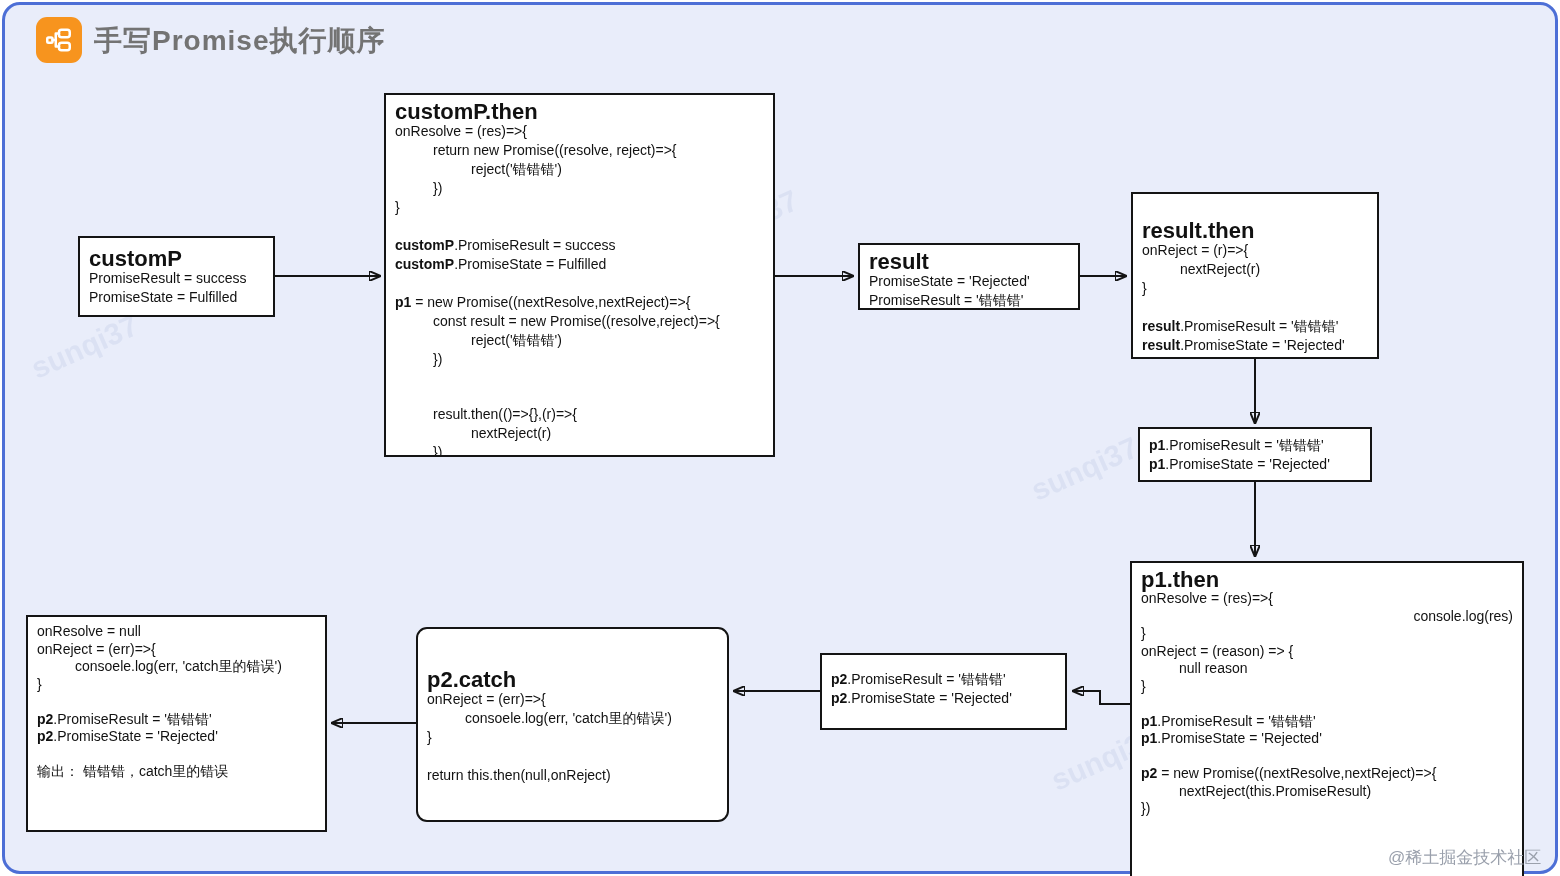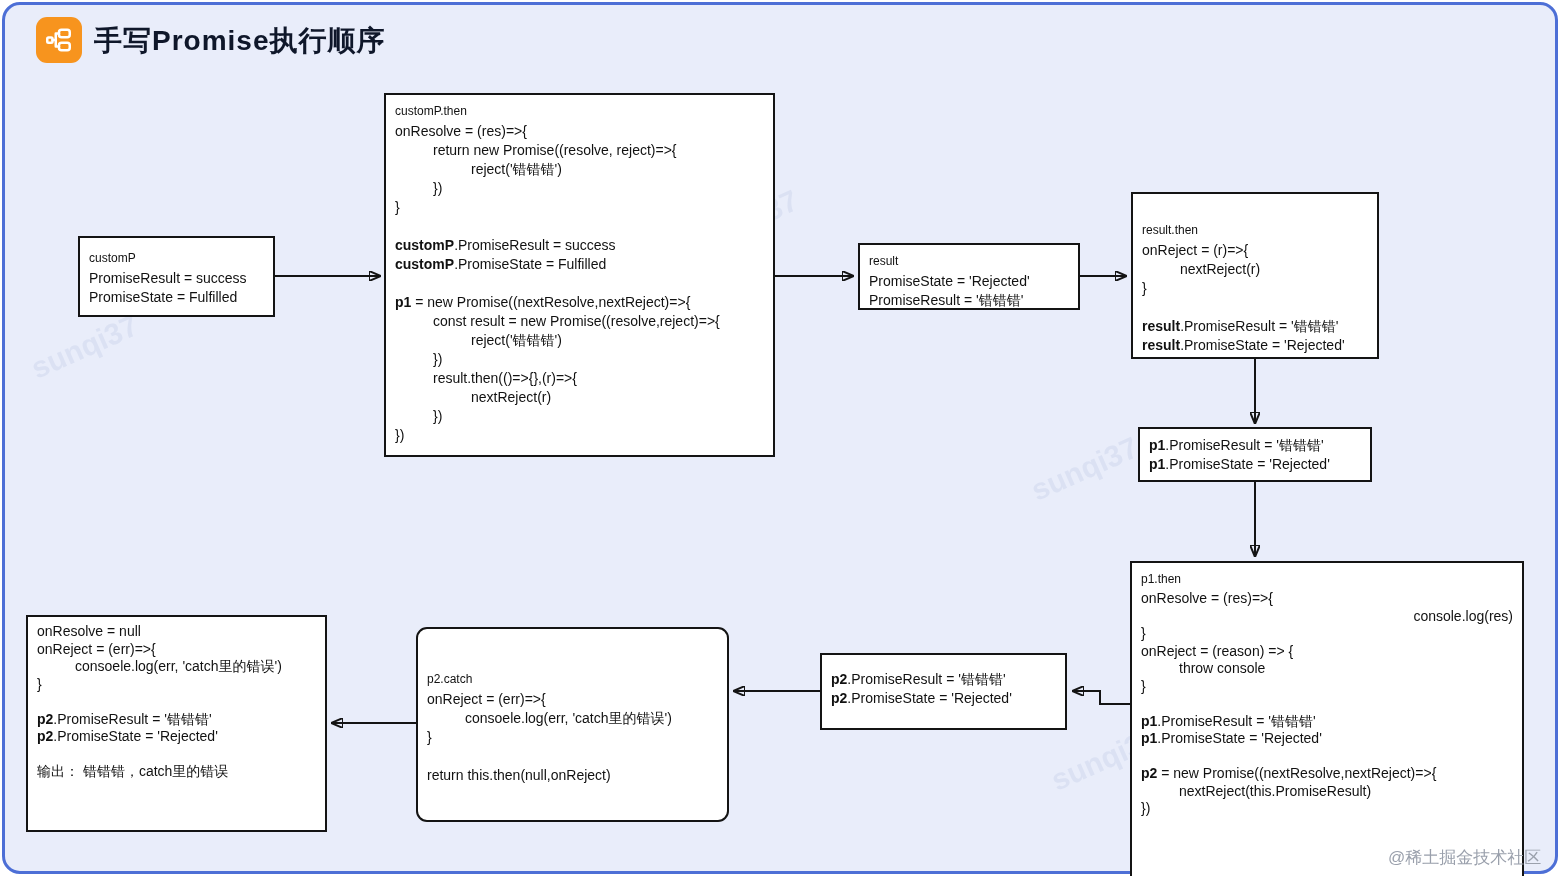--- a/index.html
+++ b/index.html
@@ -1,29 +1,29 @@
 <!DOCTYPE html>
 <html><head>
 <meta charset="utf-8">
 <style>
   html,body{margin:0;padding:0;background:#ffffff;font-family:"Liberation Sans","DejaVu Sans",sans-serif;}
   .stage{position:relative;width:1560px;height:876px;background:#ffffff;overflow:hidden;}
   .panel{position:absolute;left:2px;top:2px;right:2px;bottom:2px;background:#e9edfa;border:3px solid #4d6fd6;border-radius:18px;box-sizing:border-box;}
 
   
   .logo{position:absolute;left:36px;top:17px;width:46px;height:46px;background:#f7941e;border-radius:11px;display:flex;align-items:center;justify-content:center;}
-  .app-title{position:absolute;left:94px;top:22px;font-size:28px;font-weight:700;color:#0f172a;letter-spacing:1px;}
+  .app-title{position:absolute;left:94px;top:22px;font-size:28px;font-weight:700;color:#737373;letter-spacing:1px;}
 
   
   .wm{position:absolute;color:#c9d2ea;opacity:.42;font-size:30px;font-weight:700;transform:rotate(-24deg);pointer-events:none;user-select:none;}
   .attrib{position:absolute;left:1388px;top:846px;font-size:17px;color:#9aa0ac;}
 
   
   .node{position:absolute;background:#ffffff;border:2px solid #141414;box-sizing:border-box;padding:6px 9px;color:#111;overflow:hidden;}
-  .box-title{font-weight:400;font-size:12px;line-height:21px;white-space:nowrap;}
+  .box-title{font-weight:700;font-size:22px;line-height:21px;white-space:nowrap;}
   .box-title:empty{display:none;}
   .code-line{font-size:14px;line-height:19px;white-space:nowrap;}
   .tight .code-line{line-height:17.5px;}
   .code-line .b{font-weight:700;}
 
   #box-custom-p      {left:78px;  top:236px; width:197px; height:81px;  padding-top:10px;}
   #box-custom-p-then {left:384px; top:93px;  width:391px; height:364px;}
   #box-result        {left:858px; top:243px; width:222px; height:67px;}
   #box-result-then   {left:1131px;top:192px; width:248px; height:167px; padding-top:26px;}
   #box-p1            {left:1138px;top:427px; width:234px; height:55px;  padding-top:7px;}
@@ -90,21 +90,21 @@
         <div class="code-line" style="padding-left: 38px;"><span>})</span></div>
         <div class="code-line"><span>}</span></div>
         <div class="code-line">&nbsp;</div>
         <div class="code-line"><span class="b">customP</span><span>.PromiseResult = success</span></div>
         <div class="code-line"><span class="b">customP</span><span>.PromiseState = Fulfilled</span></div>
         <div class="code-line">&nbsp;</div>
         <div class="code-line"><span class="b">p1</span><span> = new Promise((nextResolve,nextReject)=&gt;{</span></div>
         <div class="code-line" style="padding-left: 38px;"><span>const result = new Promise((resolve,reject)=&gt;{</span></div>
         <div class="code-line" style="padding-left: 76px;"><span>reject('错错错')</span></div>
         <div class="code-line" style="padding-left: 38px;"><span>})</span></div>
-        <div class="code-line" style="padding-left: 38px;"><span>result.then(()=&gt;{},(r)=&gt;{</span></div>
+        <div class="code-line" style="padding-left: 38px; margin-top: 36px;"><span>result.then(()=&gt;{},(r)=&gt;{</span></div>
         <div class="code-line" style="padding-left: 76px;"><span>nextReject(r)</span></div>
         <div class="code-line" style="padding-left: 38px;"><span>})</span></div>
         <div class="code-line"><span>})</span></div>
       </div>
   </div>
 
   <div class="node" id="box-result">
     <div class="box-title">result</div>
     <div>
         <div class="code-line"><span>PromiseState = 'Rejected'</span></div>
@@ -131,21 +131,21 @@
       </div>
   </div>
 
   <div class="node tight" id="box-p1-then">
     <div class="box-title">p1.then</div>
     <div>
         <div class="code-line"><span>onResolve = (res)=&gt;{</span></div>
         <div class="code-line" style="padding-left: 38px; text-align: right;"><span>console.log(res)</span></div>
         <div class="code-line"><span>}</span></div>
         <div class="code-line"><span>onReject = (reason) =&gt; {</span></div>
-        <div class="code-line" style="padding-left: 38px;"><span>throw console</span></div>
+        <div class="code-line" style="padding-left: 38px;"><span>null reason</span></div>
         <div class="code-line"><span>}</span></div>
         <div class="code-line">&nbsp;</div>
         <div class="code-line"><span class="b">p1</span><span>.PromiseResult = '错错错'</span></div>
         <div class="code-line"><span class="b">p1</span><span>.PromiseState = 'Rejected'</span></div>
         <div class="code-line">&nbsp;</div>
         <div class="code-line"><span class="b">p2</span><span> = new Promise((nextResolve,nextReject)=&gt;{</span></div>
         <div class="code-line" style="padding-left: 38px;"><span>nextReject(this.PromiseResult)</span></div>
         <div class="code-line"><span>})</span></div>
       </div>
   </div>

